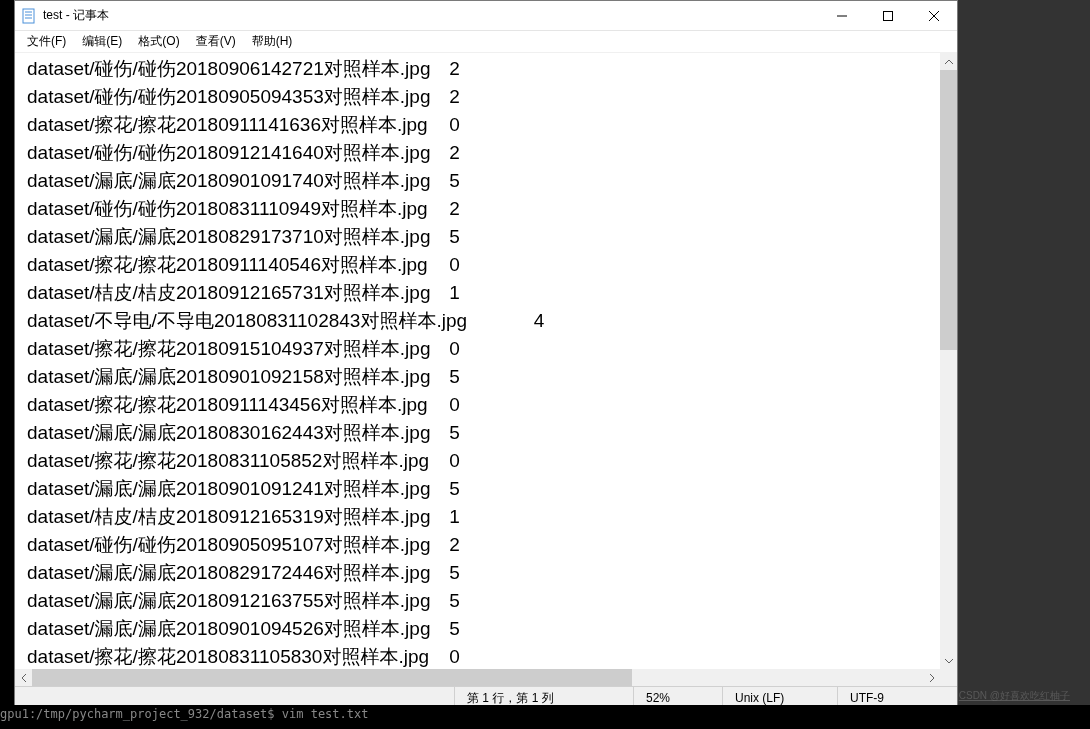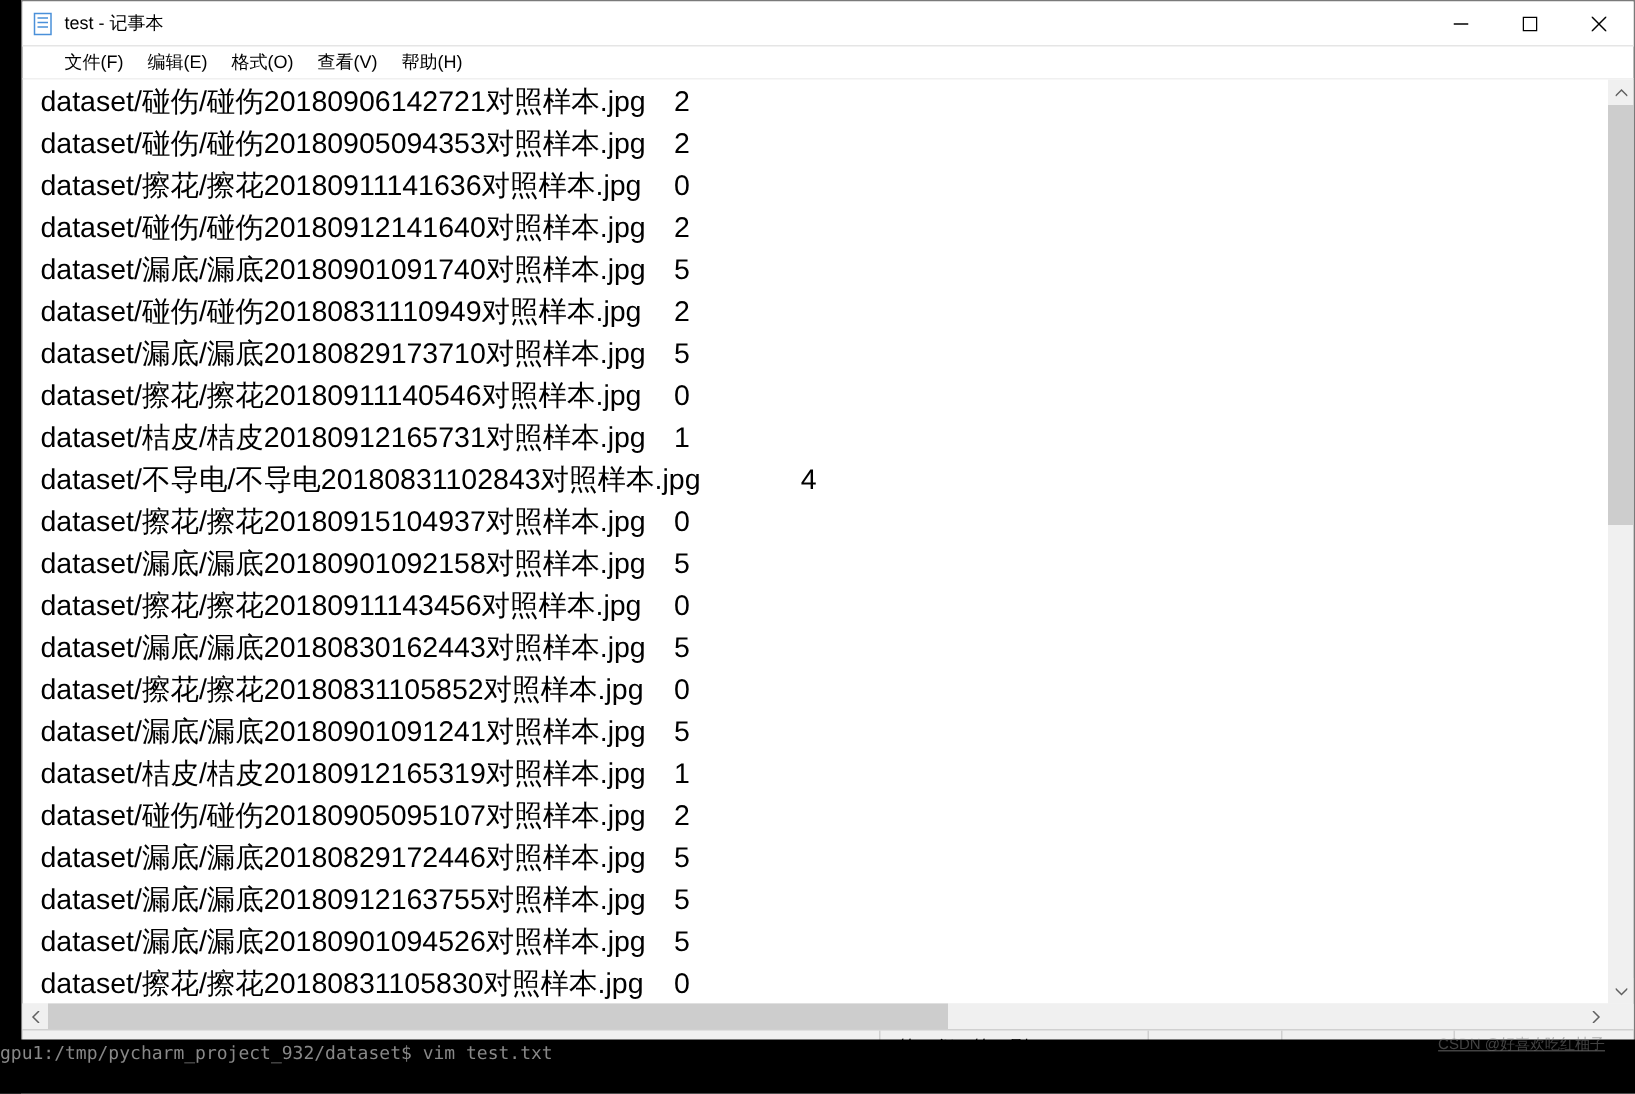--- a/index.html
+++ b/index.html
@@ -18,21 +18,21 @@
   width: 14px; height: 729px;
   background: #000;
   color: #888;
   font-family: monospace;
   font-size: 10px;
   overflow: hidden;
 }
 .notepad-window {
   position: absolute;
   left: 14px; top: 0;
-  width: 1076px;
+  width: 944px;
   height: 710px;
   background: #fff;
   border: 1px solid #7a7a7a;
   display: flex;
   flex-direction: column;
 }
 .titlebar {
   height: 30px;
   background: #fff;
   display: flex;
@@ -58,21 +58,21 @@
   align-items: center;
   justify-content: center;
   font-family: "Segoe MDL2 Assets", sans-serif;
   font-size: 10px;
 }
 .win-btn svg { stroke: #000; stroke-width: 1; fill: none; }
 .menubar {
   height: 22px;
   display: flex;
   align-items: center;
-  padding-left: 20px;
+  padding-left: 4px;
   font-size: 12px;
   color: #000;
   border-bottom: 1px solid #f0f0f0;
 }
 .menu-item {
   padding: 2px 8px;
 }
 .content-area {
   flex: 1;
   display: flex;
@@ -144,21 +144,21 @@
   border-left: 1px solid #d0d0d0;
   padding: 0 12px;
   height: 100%;
   display: flex;
   align-items: center;
 }
 .status-spacer { flex: 1; }
 .terminal-strip {
   position: absolute;
   left: 0; bottom: 0;
-  width: 1090px; height: 36px;
+  width: 1090px; height: 24px;
   background: #000;
   color: #888;
   font-family: monospace;
   font-size: 12px;
   overflow: hidden;
   white-space: nowrap;
   padding-top: 2px;
 }
 .watermark {
   position: absolute;

